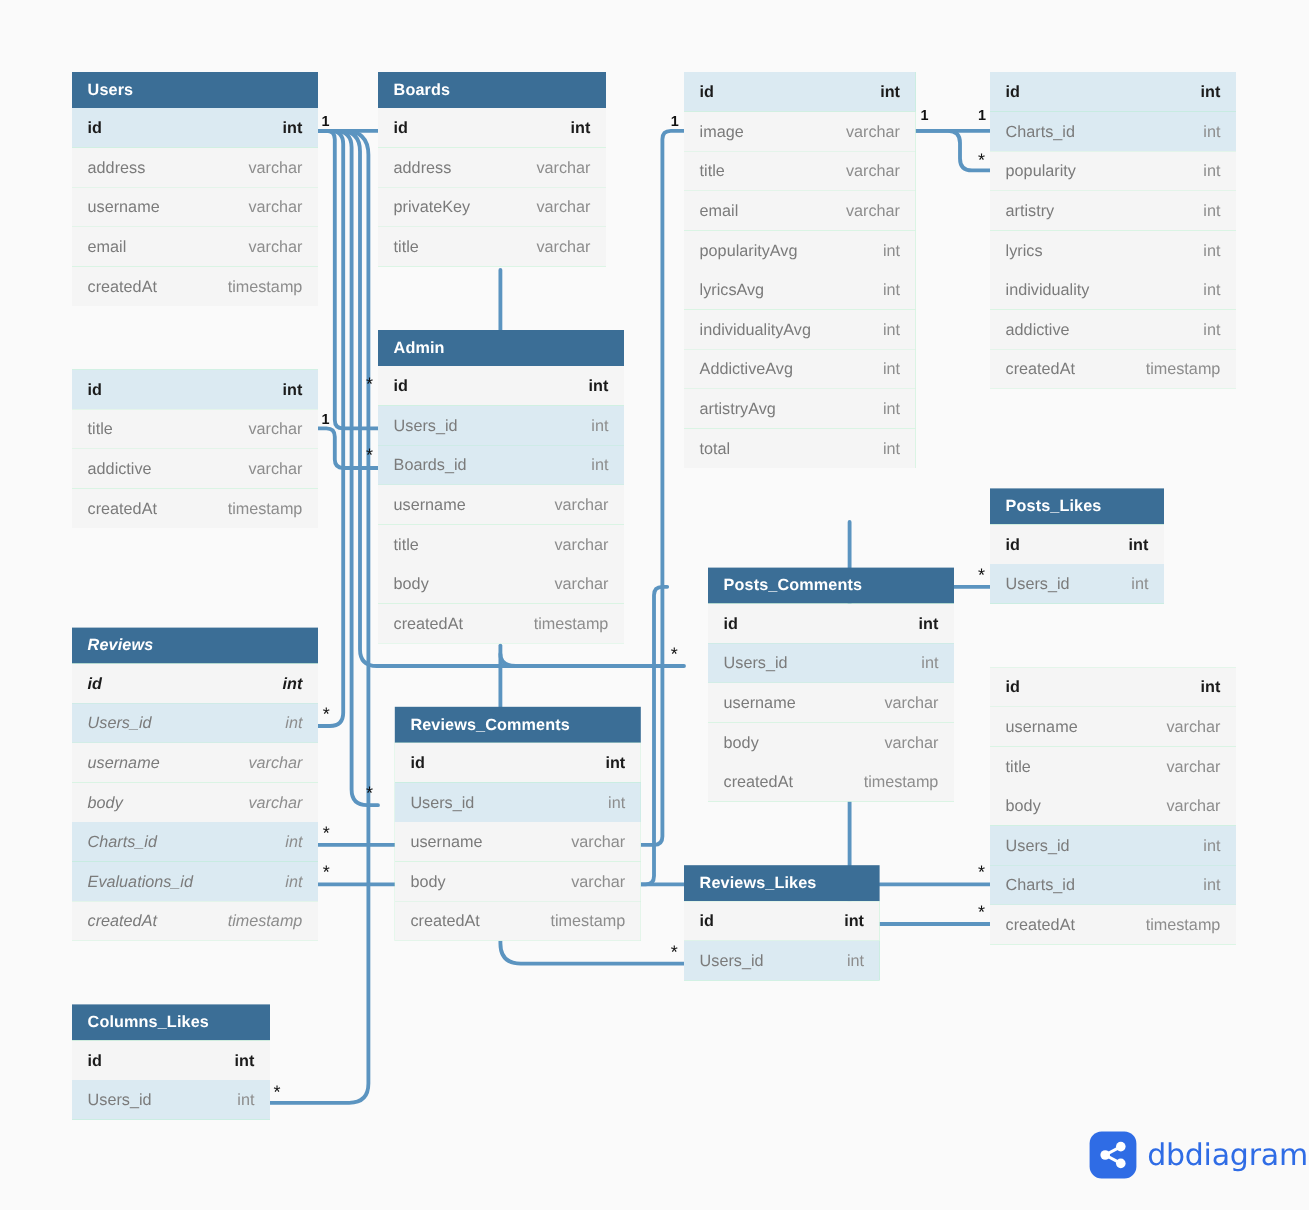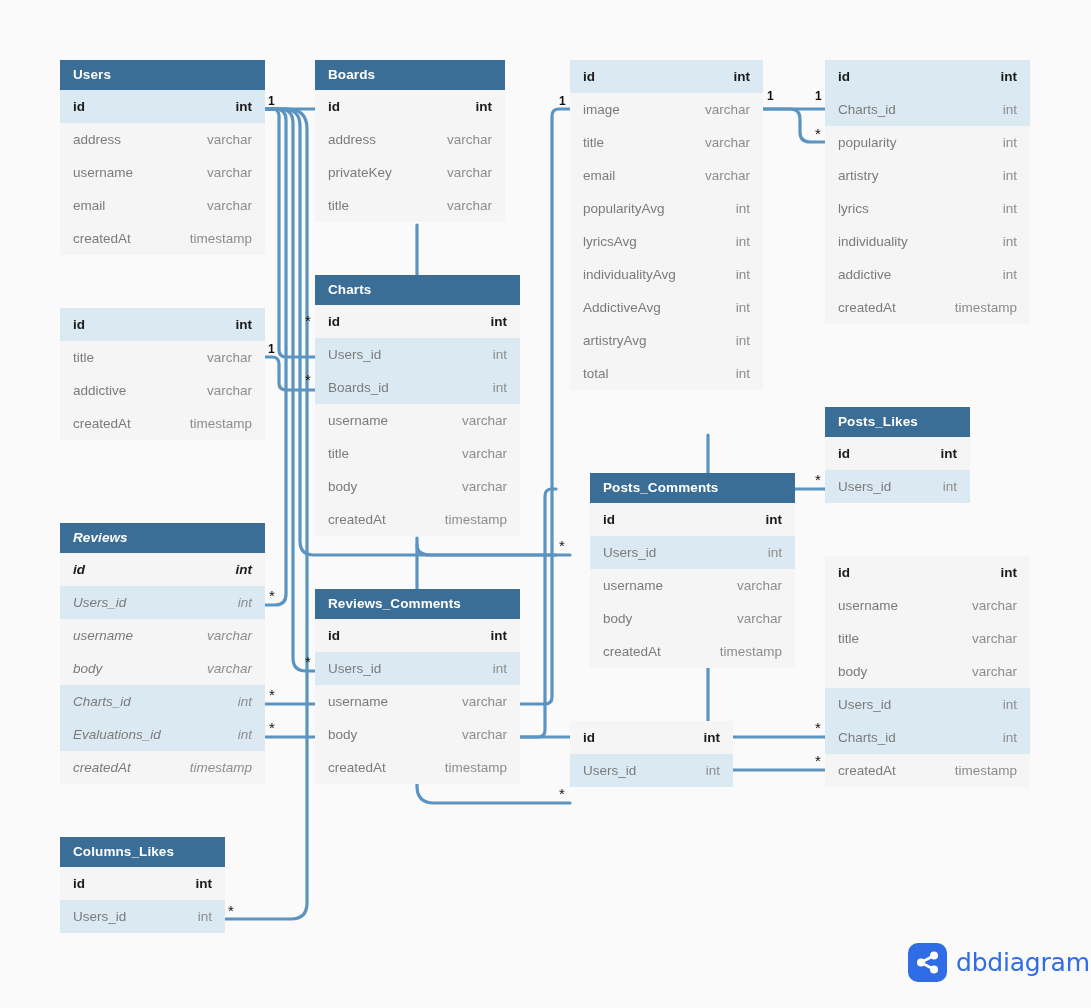--- a/index.html
+++ b/index.html
@@ -272,21 +272,21 @@
             <span class="fname">privateKey</span>
             <span class="ftype">varchar</span>
           </div>
           <div class="row">
             <span class="fname">title</span>
             <span class="ftype">varchar</span>
           </div>
         </div>
       </div>
       <div class="table" style="left: 315px; top: 275px; width: 205px;">
-        <div class="tbl-header">Charts</div>
+        <div class="tbl-header">Admin</div>
         <div class="tbl-body">
           <div class="row pk">
             <span class="fname">id</span>
             <span class="ftype">int</span>
           </div>
           <div class="row hl">
             <span class="fname">Users_id</span>
             <span class="ftype">int</span>
           </div>
           <div class="row hl">
@@ -304,21 +304,21 @@
           <div class="row">
             <span class="fname">body</span>
             <span class="ftype">varchar</span>
           </div>
           <div class="row">
             <span class="fname">createdAt</span>
             <span class="ftype">timestamp</span>
           </div>
         </div>
       </div>
-      <div class="table" style="left: 315px; top: 589px; width: 205px;">
+      <div class="table" style="left: 329px; top: 589px; width: 205px;">
         <div class="tbl-header">Reviews_Comments</div>
         <div class="tbl-body">
           <div class="row pk">
             <span class="fname">id</span>
             <span class="ftype">int</span>
           </div>
           <div class="row hl">
             <span class="fname">Users_id</span>
             <span class="ftype">int</span>
           </div>
@@ -399,20 +399,21 @@
             <span class="fname">body</span>
             <span class="ftype">varchar</span>
           </div>
           <div class="row">
             <span class="fname">createdAt</span>
             <span class="ftype">timestamp</span>
           </div>
         </div>
       </div>
       <div class="table" style="left: 570px; top: 721px; width: 163px;">
+        <div class="tbl-header">Reviews_Likes</div>
         <div class="tbl-body">
           <div class="row pk">
             <span class="fname">id</span>
             <span class="ftype">int</span>
           </div>
           <div class="row hl">
             <span class="fname">Users_id</span>
             <span class="ftype">int</span>
           </div>
         </div>

